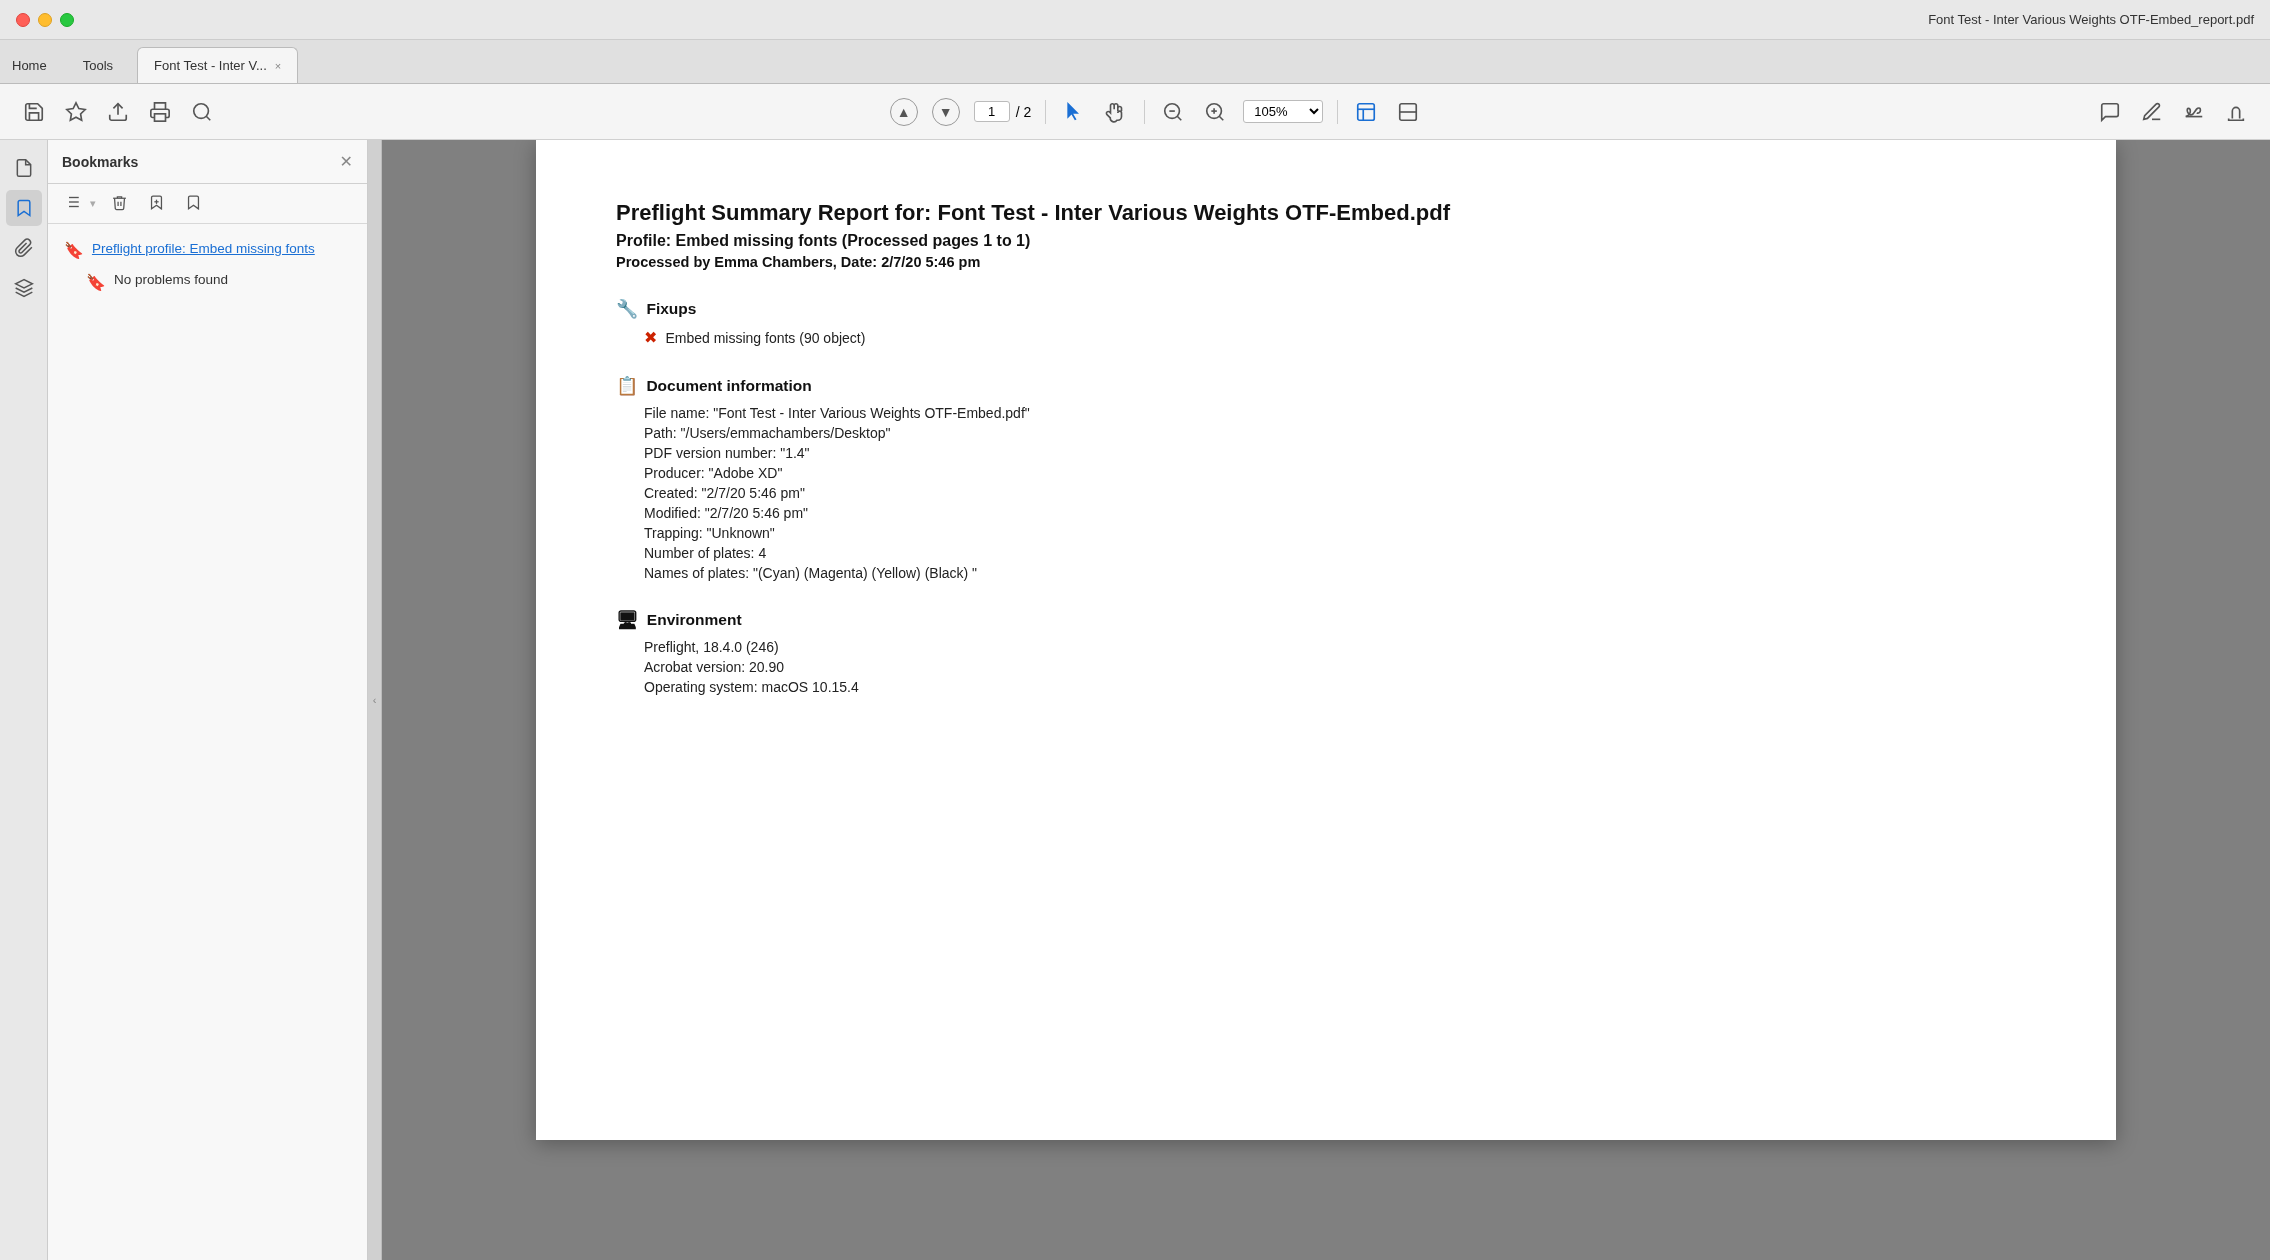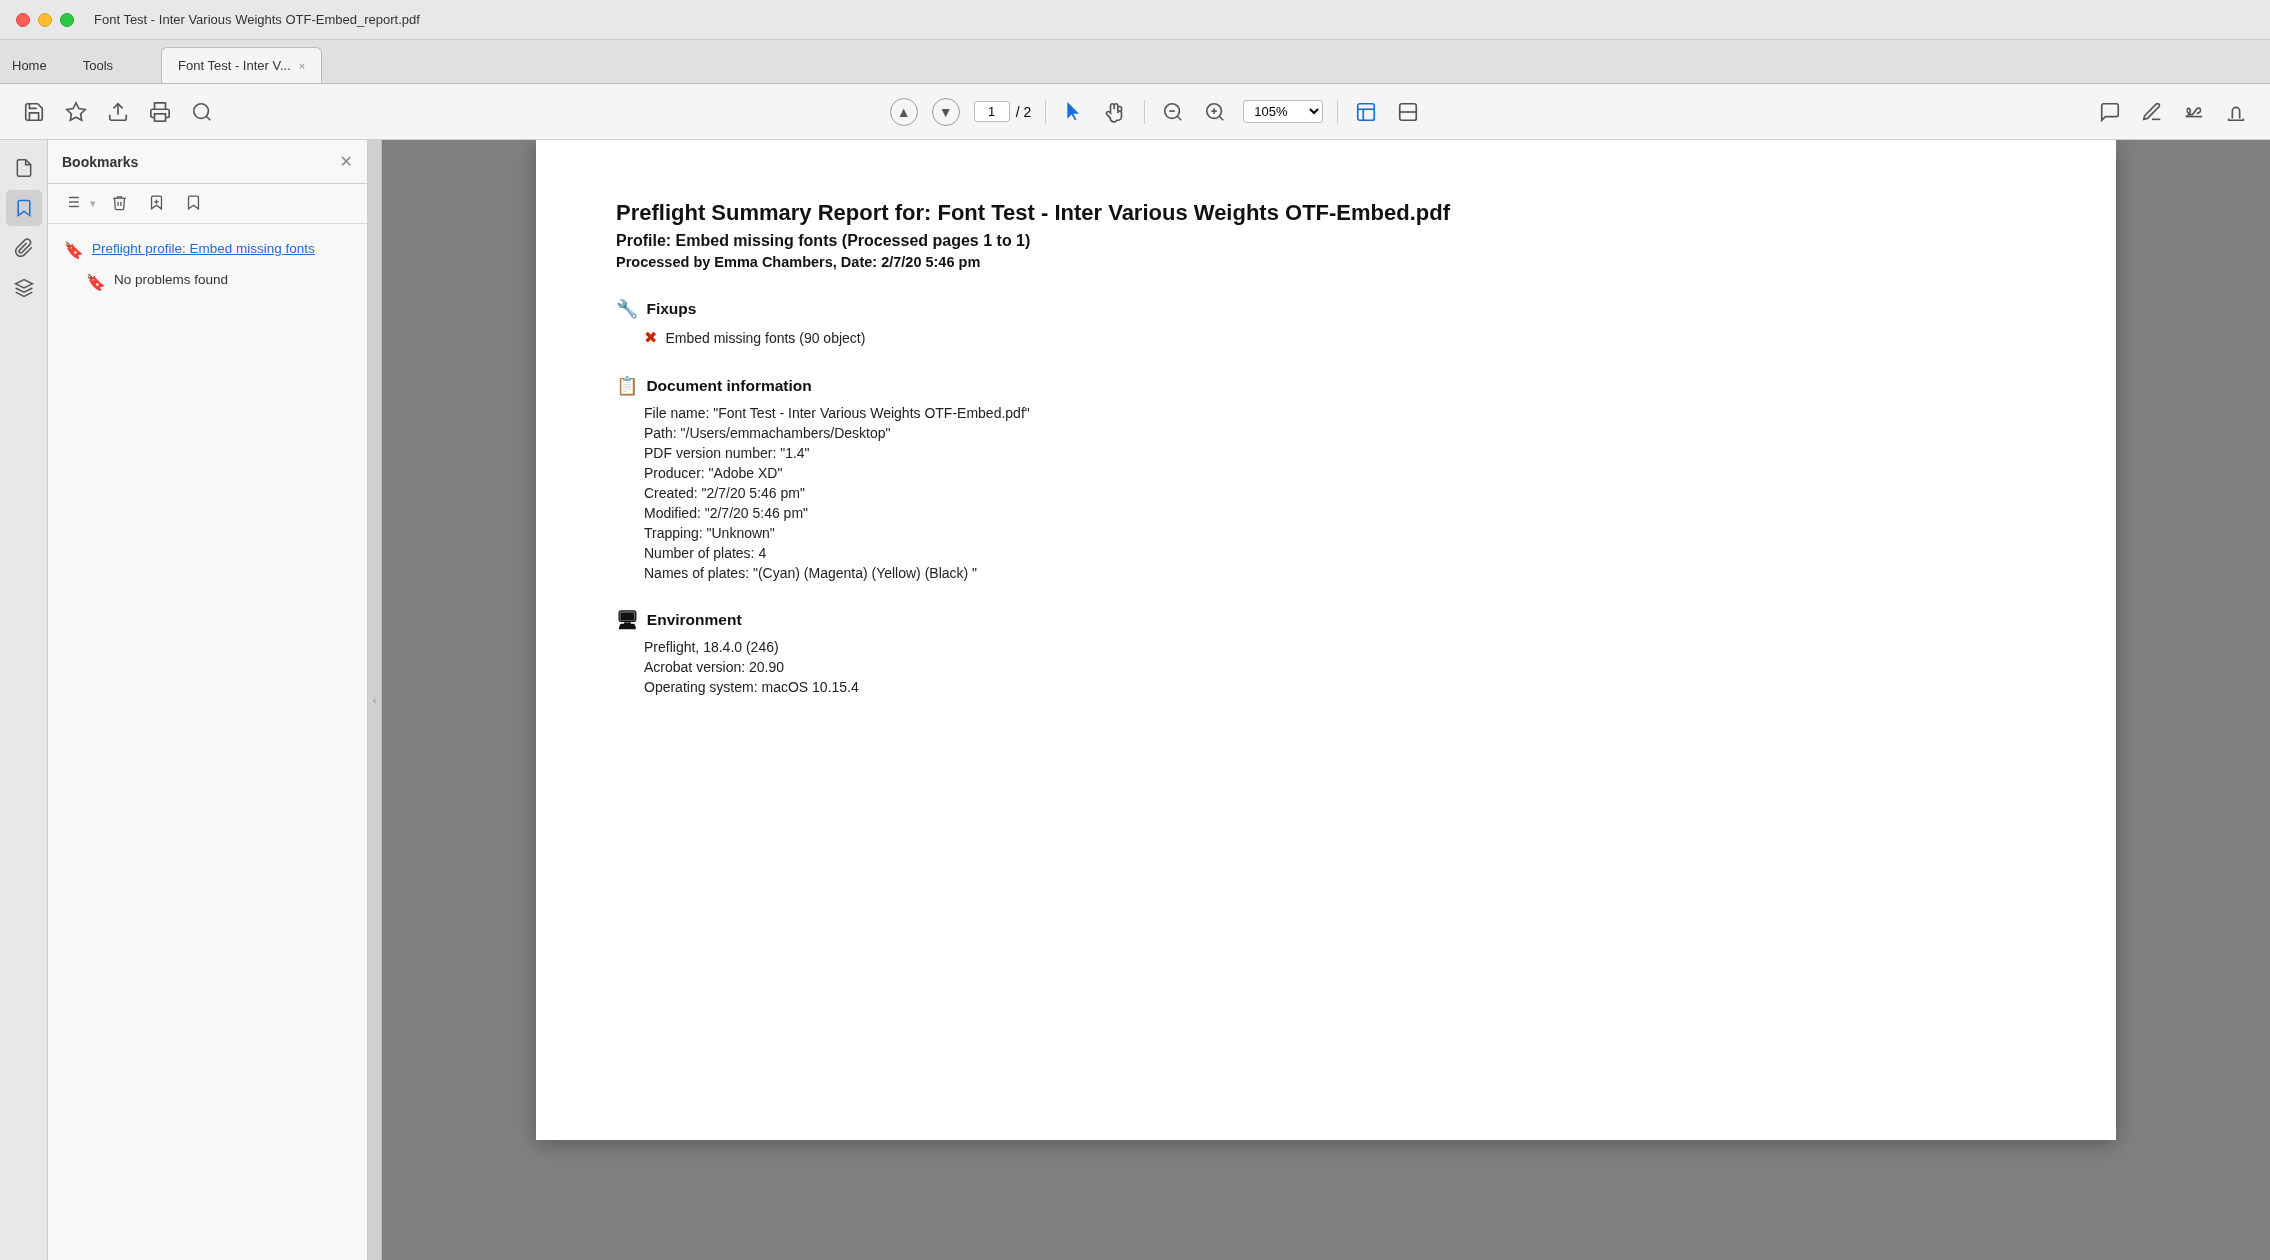--- a/index.html
+++ b/index.html
@@ -22,21 +22,21 @@
     .traffic-light {
       width: 14px;
       height: 14px;
       border-radius: 50%;
     }
     .tl-red { background: #ff5f57; border: 1px solid #e0443e; }
     .tl-yellow { background: #ffbd2e; border: 1px solid #dea123; }
     .tl-green { background: #28c840; border: 1px solid #1aab29; }
     .title-bar-text {
       flex: 1;
-      text-align: left;
+      text-align: right;
       font-size: 13px;
       color: #333;
     }
 
     
     .tab-bar {
       height: 44px;
       background: #e0e0e0;
       display: flex;
       align-items: flex-end;
@@ -62,21 +62,20 @@
     }
     .tab-tools {
       background: transparent;
       padding: 0 24px;
       font-weight: 500;
     }
     .tab-active {
       background: #f5f5f5;
       border: 1px solid #bbb;
       border-bottom: none;
-      margin-left: 24px;
     }
     .tab-close {
       font-size: 11px;
       color: #888;
       cursor: pointer;
     }
 
     
     .toolbar {
       height: 56px;

